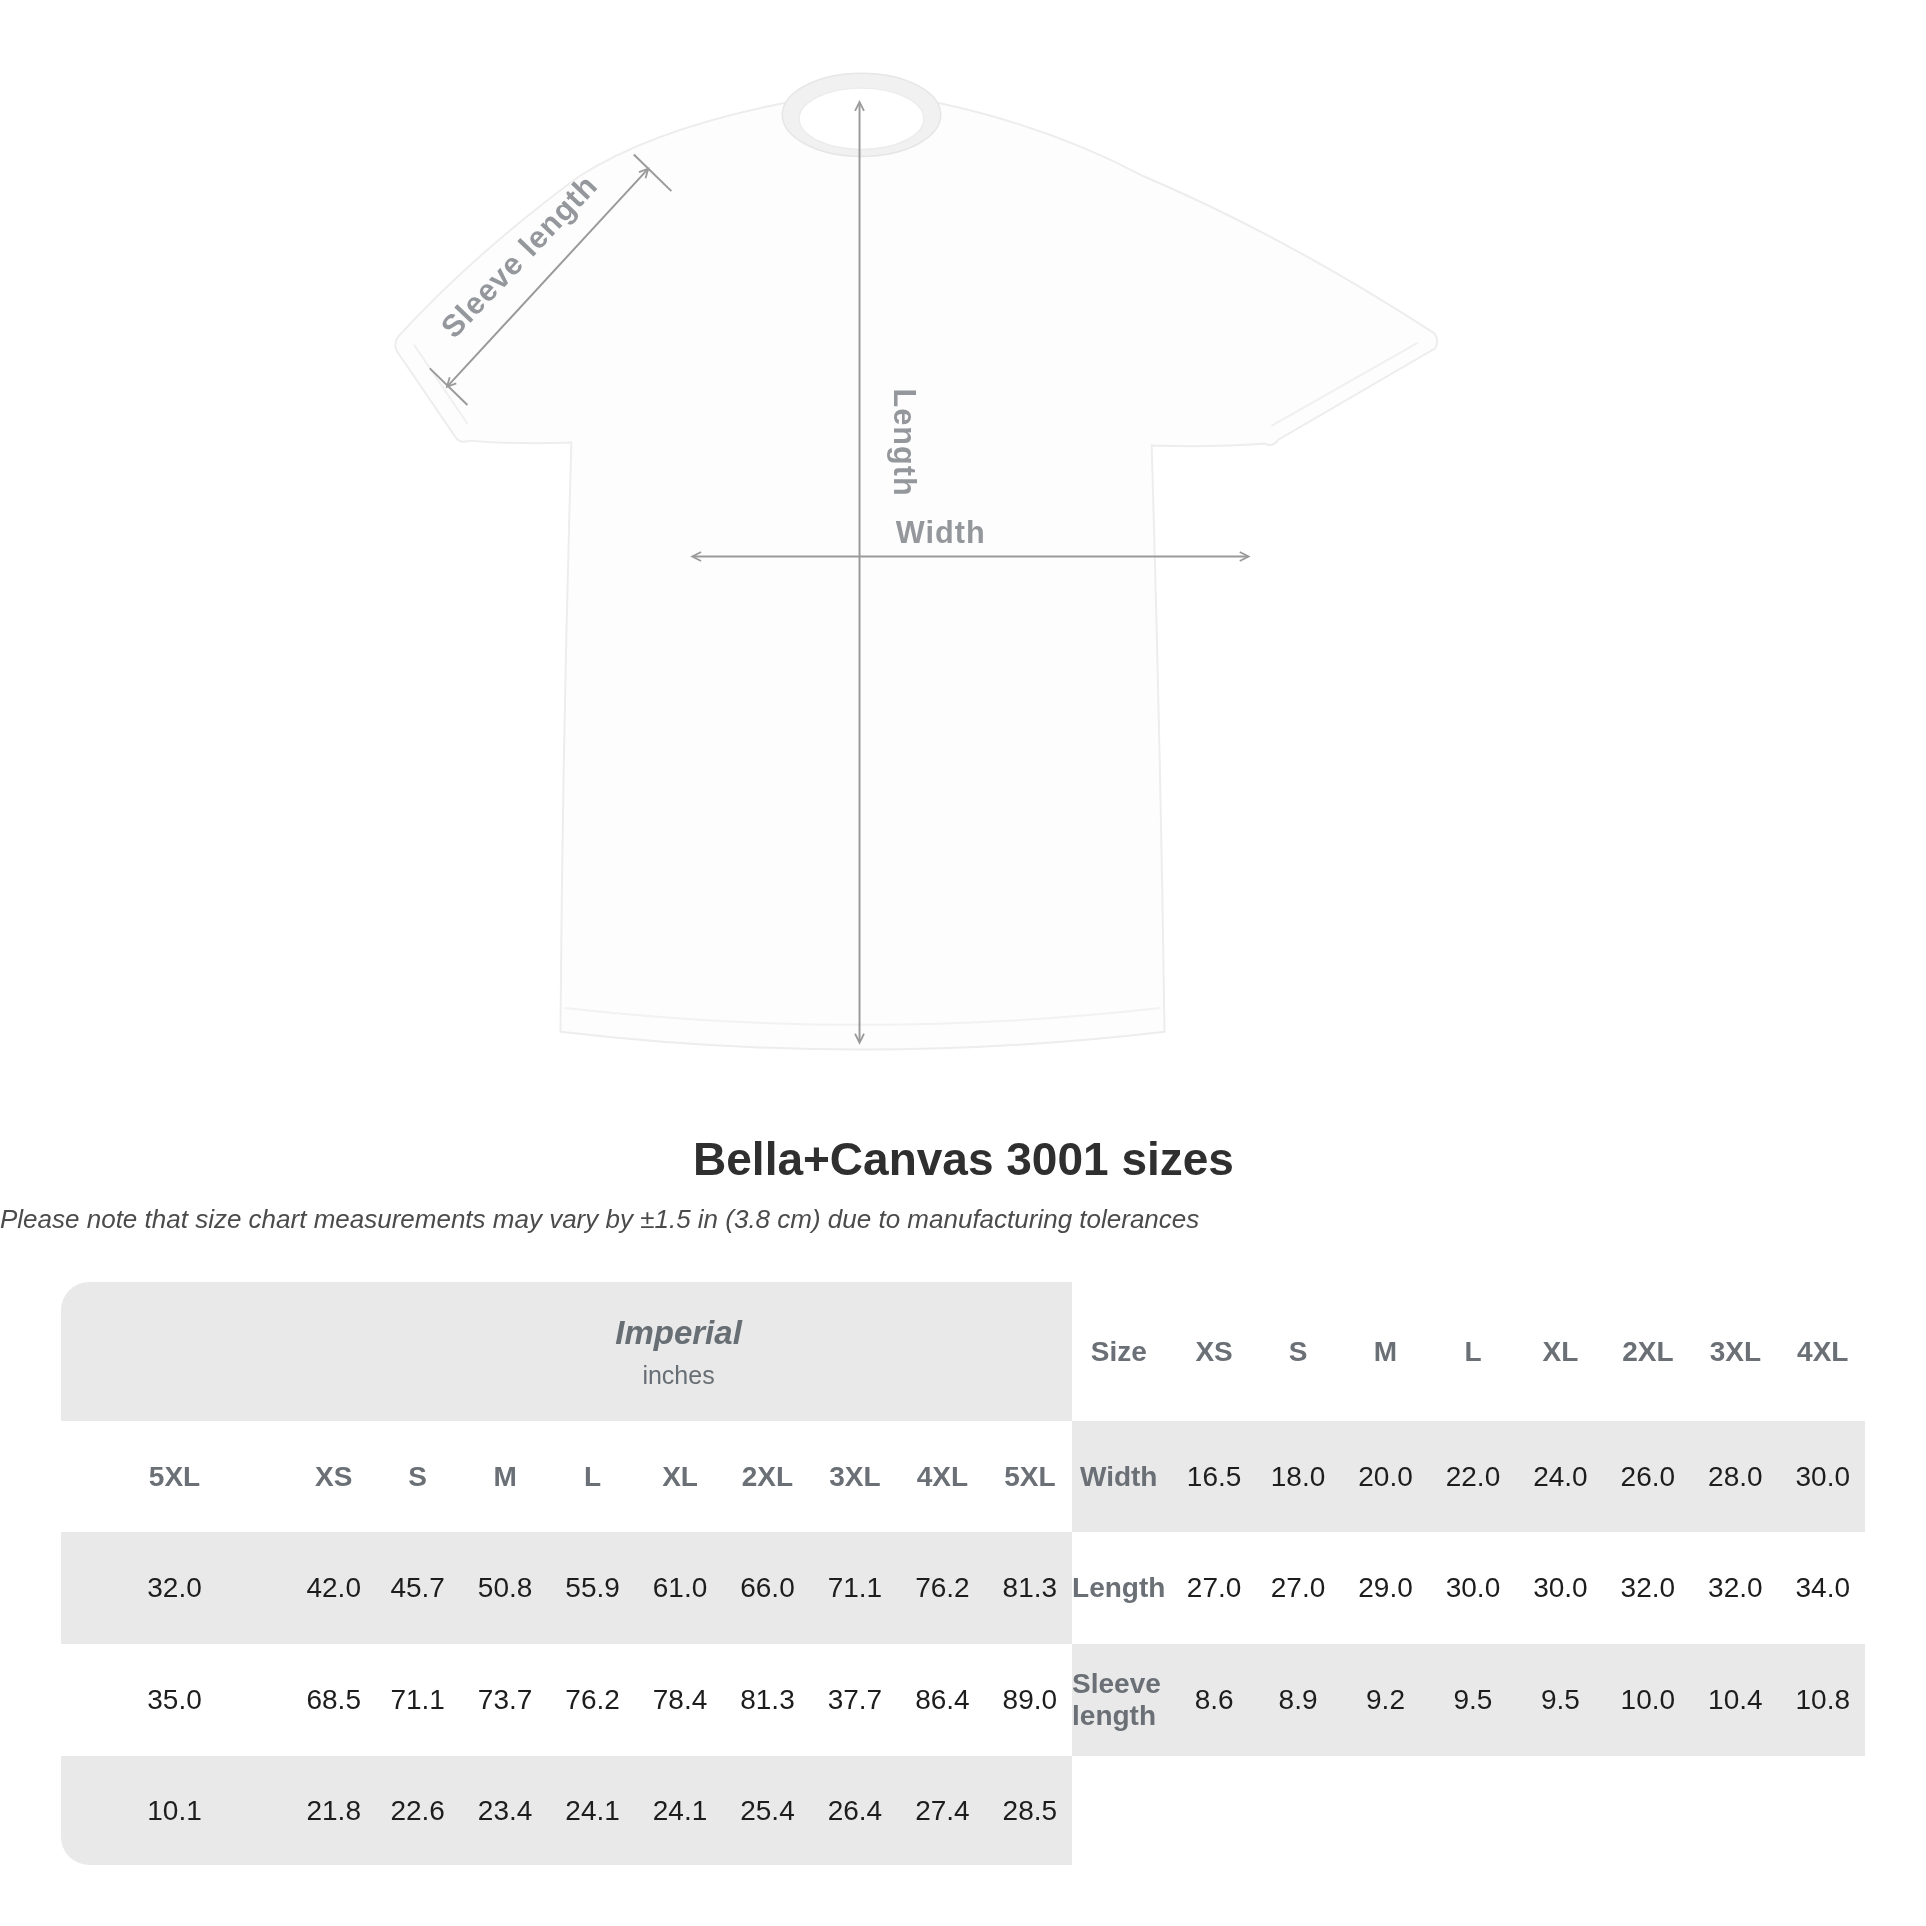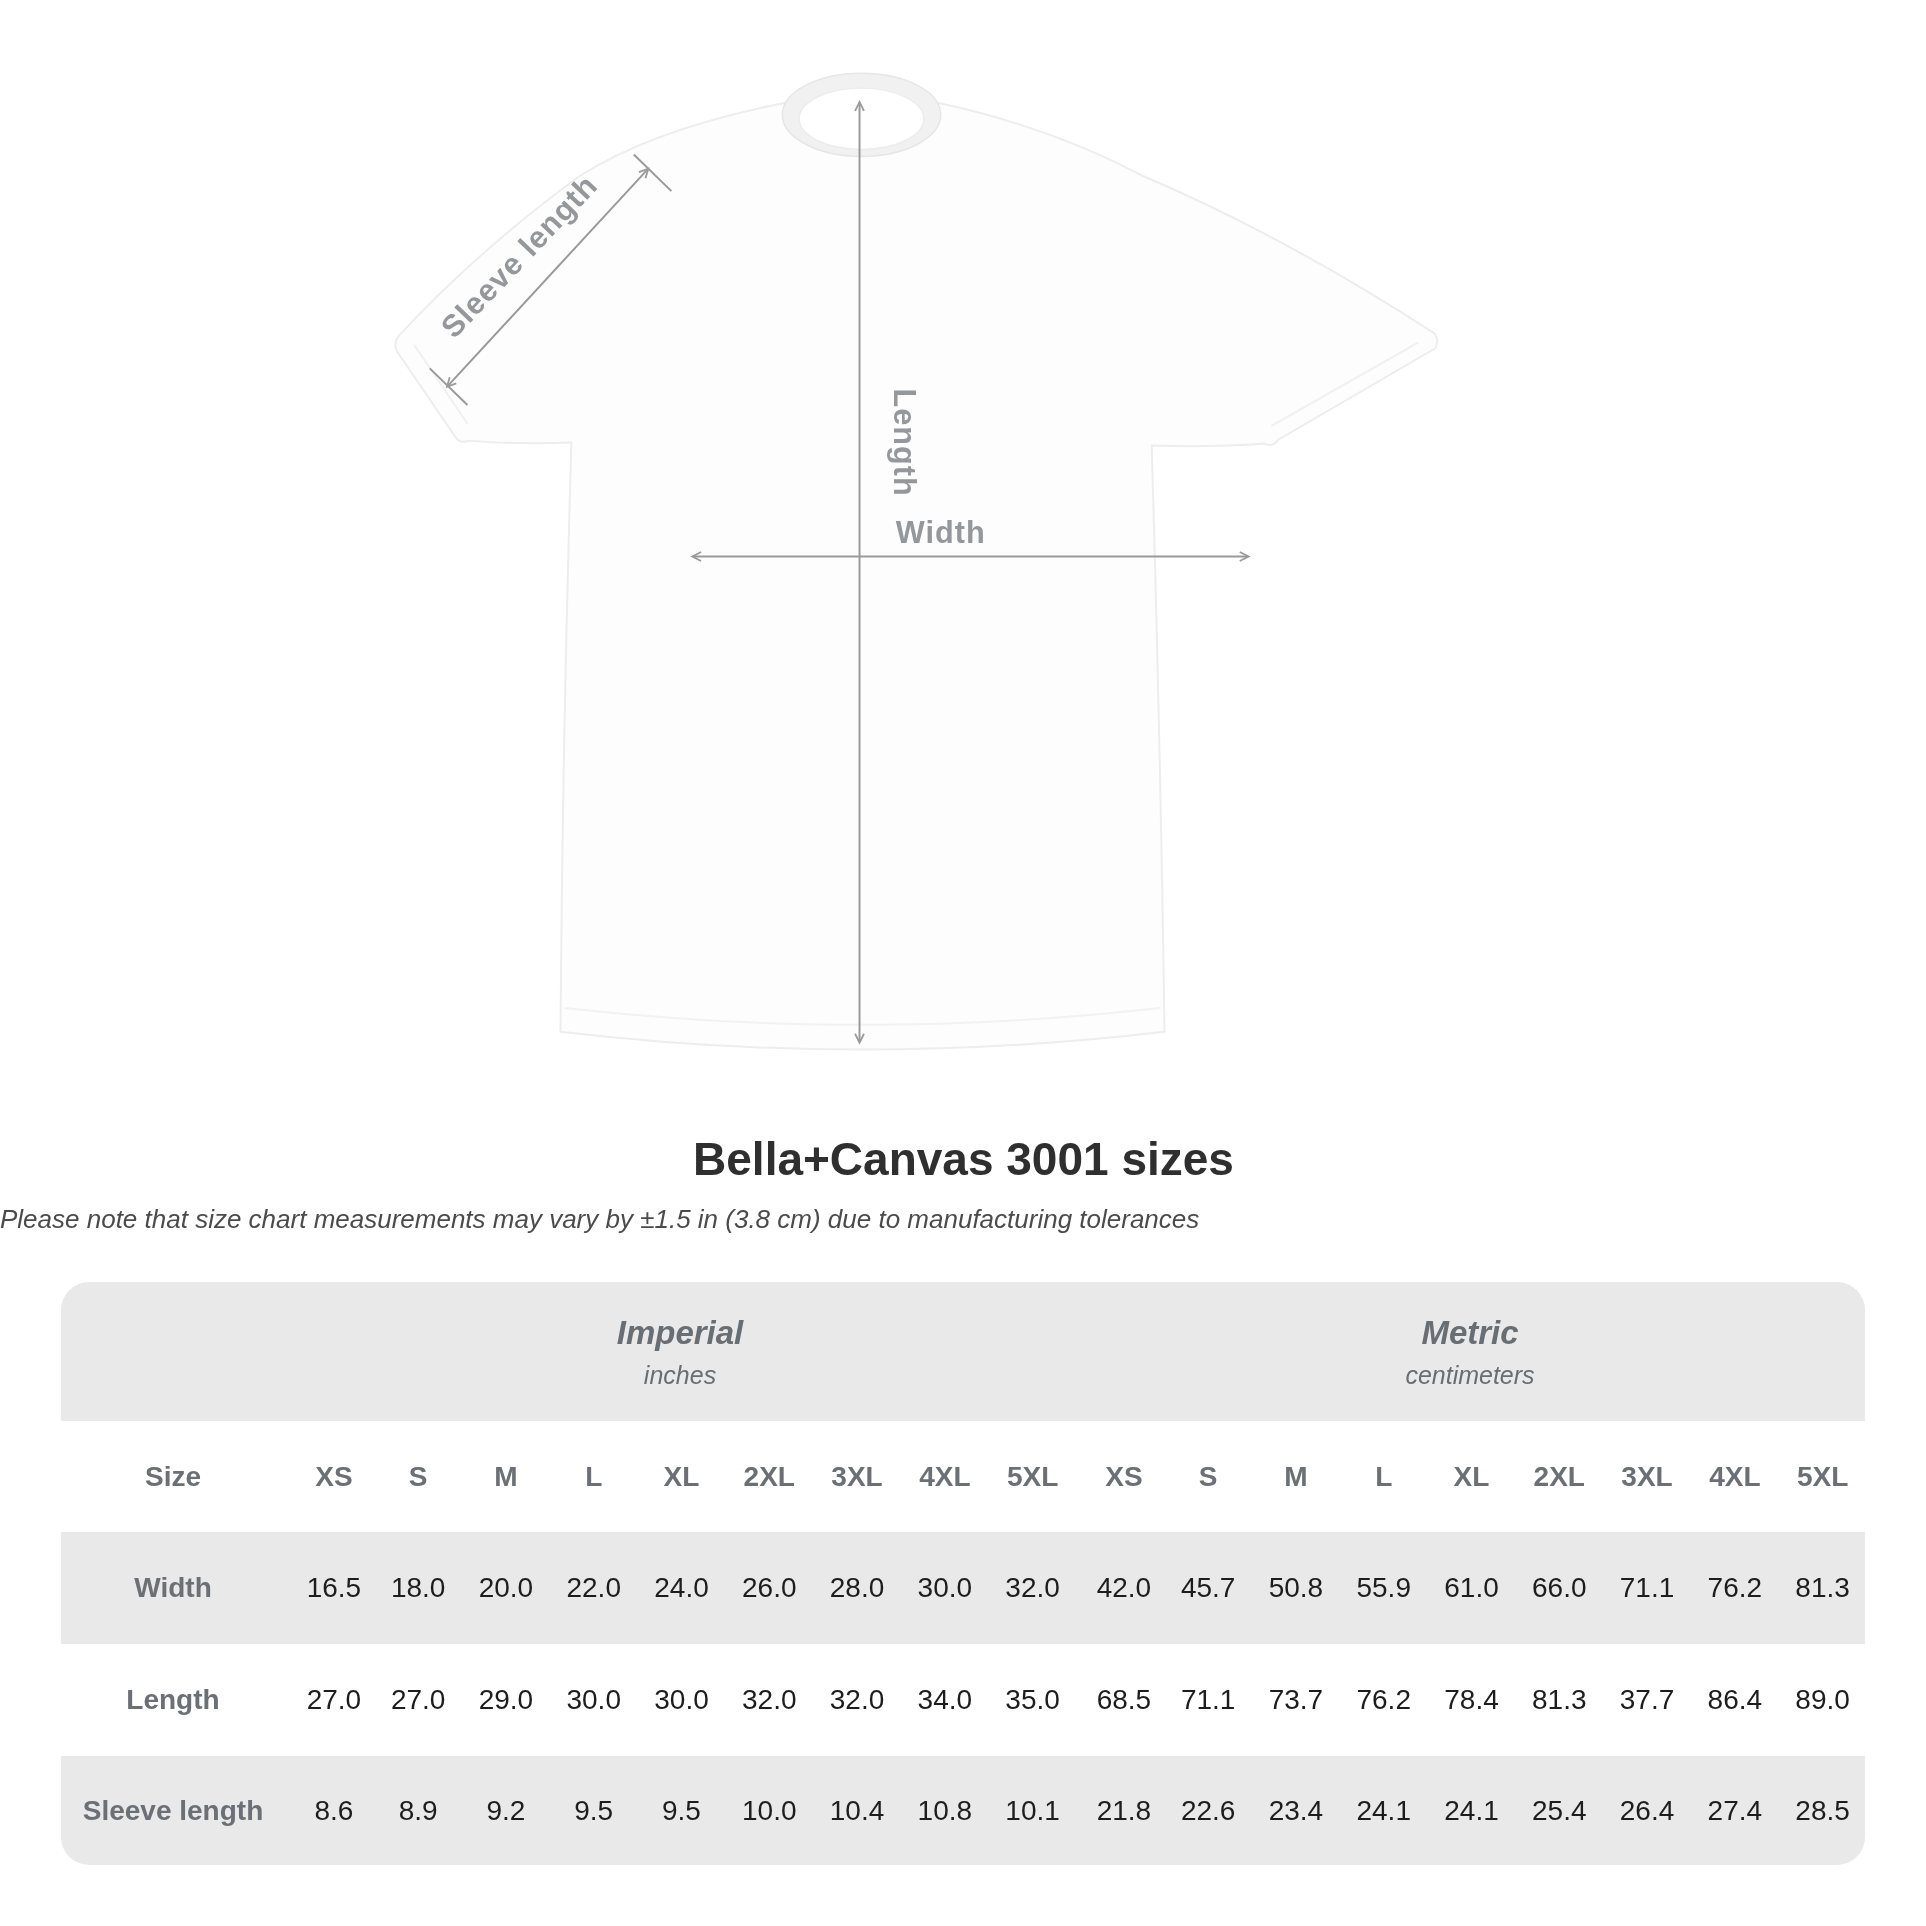--- a/index.html
+++ b/index.html
@@ -25,21 +25,21 @@
     position:absolute;left:61px;top:1282px;width:1804px;height:583px;
     border-radius:28px;overflow:hidden;
     display:grid;
     grid-template-columns:224px repeat(18,1fr);
     grid-template-rows:139px 111px 112px 112px 110px;
   }
   .cell{display:flex;align-items:center;justify-content:center;box-sizing:border-box;}
   .band{background:#e9e9e9;}
   .section-header{flex-direction:column;gap:9px;}
   .section-label{font-size:33px;font-weight:bold;font-style:italic;color:#676e74;}
-  .section-sublabel{font-size:25px;font-style:italic;color:#676e74;}
+  .section-sublabel{font-size:25px;color:#676e74;}
   .row-white{background:#ffffff;}
   .row-gray{background:#e9e9e9;}
   .corner-label,.size-hdr,.row-label{font-size:28px;font-weight:bold;color:#6a7076;}
   .value{font-size:28px;color:#1d1d1d;}
   .data-cell{border-left:3px solid transparent;}
   .data-cell.section-start{border-left-width:10px;}
 </style>
 </head>
 <body>
 
@@ -96,24 +96,20 @@
 </svg>
 
 <div class="chart-title">Bella+Canvas 3001 sizes</div>
 <div class="chart-subtitle">Please note that size chart measurements may vary by ±1.5 in (3.8 cm) due to manufacturing tolerances</div>
 
 <div class="size-table">
     <div class="cell band"></div>
     <div class="cell band section-header" style="grid-column: 2 / 11;">
       <div class="section-label">Imperial</div>
       <div class="section-sublabel">inches</div>
-    </div>
-    <div class="cell band section-header" style="grid-column: 11 / 20;">
-      <div class="section-label">Metric</div>
-      <div class="section-sublabel">centimeters</div>
     </div>
     <div class="cell row-white corner-label">Size</div>
     <div class="cell row-white size-hdr data-cell section-start">XS</div>
     <div class="cell row-white size-hdr data-cell">S</div>
     <div class="cell row-white size-hdr data-cell">M</div>
     <div class="cell row-white size-hdr data-cell">L</div>
     <div class="cell row-white size-hdr data-cell">XL</div>
     <div class="cell row-white size-hdr data-cell">2XL</div>
     <div class="cell row-white size-hdr data-cell">3XL</div>
     <div class="cell row-white size-hdr data-cell">4XL</div>

